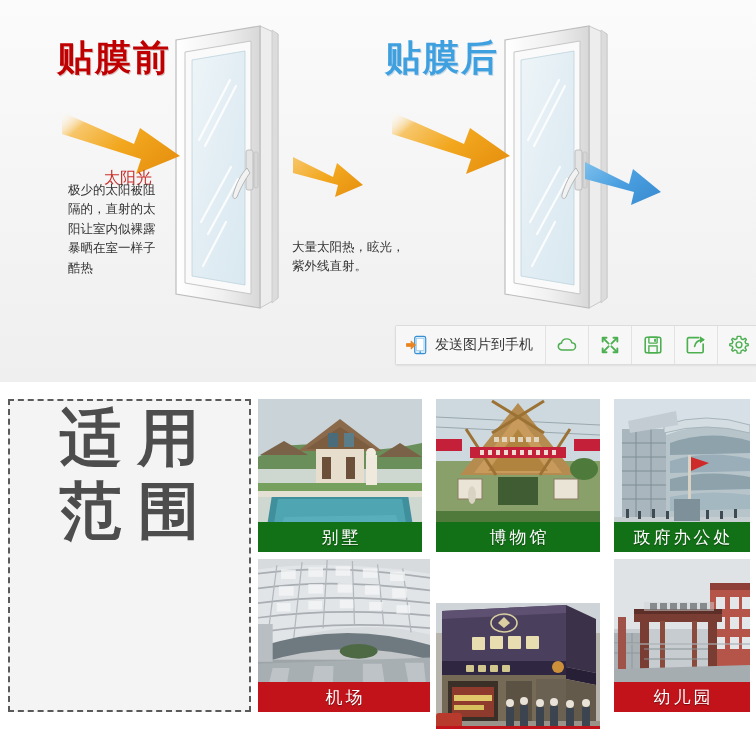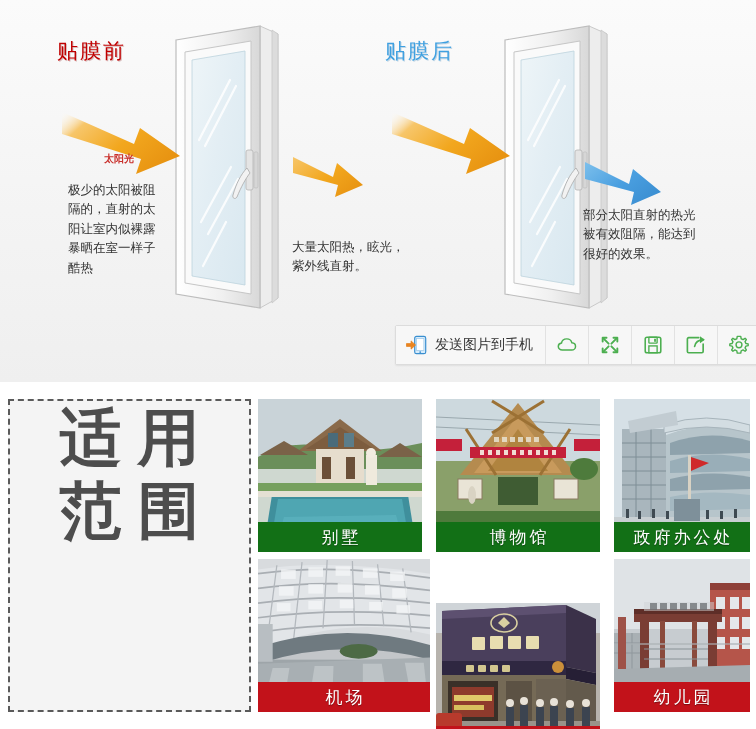--- a/index.html
+++ b/index.html
@@ -11,21 +11,21 @@
   }
   #page { position: relative; width: 756px; height: 729px; background: #fff; }
 
   
   #illus-panel {
     position: absolute; left: 0; top: 0; width: 756px; height: 382px;
     background: linear-gradient(180deg,#fbfbfb 0%, #f4f4f4 55%, #efefef 100%);
   }
 
   .panel-title {
-    position: absolute; font-size: 21px; font-weight: normal;
+    position: absolute; font-size: 36px; font-weight: bold;
     letter-spacing: 2px; line-height: 1;
   }
   #title-before { left: 57px; top: 40px; color: #c00000;
     text-shadow: 1px 1px 0 rgba(120,0,0,.25); }
   #title-after { left: 385px; top: 40px; color: #3fa0e0;
     text-shadow: 1px 1px 0 rgba(30,110,170,.25); }
 
   
   .window-unit { position: absolute; }
   #window-left { left: 168px; top: 22px; width: 118px; height: 292px; }
@@ -33,22 +33,22 @@
 
   
   .arrow-svg { position: absolute; }
   #arrow-in-left  { left: 62px;  top: 104px; }
   #arrow-out-left { left: 293px; top: 155px; }
   #arrow-in-right { left: 392px; top: 104px; }
   #arrow-out-right{ left: 585px; top: 160px; }
 
   
   .sun-label {
-    position: absolute; left: 104px; top: 152px;
-    font-size: 10px; color: #c9302c; font-weight: bold;
+    position: absolute; left: 104px; top: 168px;
+    font-size: 16px; color: #c9302c; font-weight: normal;
     font-family: "DejaVu Sans", "Liberation Sans", sans-serif;
   }
   .desc {
     position: absolute; font-size: 12.5px; color: #333; line-height: 1.55;
     font-family: "DejaVu Sans", "Liberation Sans", sans-serif;
   }
   #desc-left  { left: 68px;  top: 180px; width: 96px; }
   #desc-mid   { left: 292px; top: 205px; width: 120px; margin-top: 32px; }
   #desc-right { left: 583px; top: 205px; width: 120px; }
 
@@ -219,21 +219,20 @@
       </defs>
       <path d="M0,2 L44,24 L48,9 L76,32 L46,45 L49,32 L0,19 Z" fill="url(#gradBlue)"></path>
     </svg>
 
     <div class="sun-label">太阳光</div>
 
     <div class="desc" id="desc-left">极少的太阳被阻隔的，直射的太阳让室内似裸露暴晒在室一样子酷热</div>
 
     <div class="desc" id="desc-mid">大量太阳热，眩光，紫外线直射。</div>
 
-    <div class="desc" id="desc-right">部分太阳直射的热光被有效阻隔，能达到很好的效果。</div>
 
     <div id="toolbar">
 
       <div class="tb-btn" id="tb-send">
         <svg class="tb-icon" viewBox="0 0 24 24">
           <rect x="9.5" y="2.5" width="12" height="19" rx="2" fill="#d7ecfb" stroke="#3a8fd0" stroke-width="1.3"></rect>
           <rect x="11.5" y="5" width="8" height="13" fill="#ffffff" stroke="#9cc8e8" stroke-width="0.8"></rect>
           <circle cx="15.5" cy="19.7" r="1" fill="#3a8fd0"></circle>
           <path d="M0.5,12 L9,12 M5.5,7.5 L10.5,12 L5.5,16.5 L5.5,13.6 L0.5,13.6 L0.5,10.4 L5.5,10.4 Z" fill="#f08a24" stroke="#e07a16" stroke-width="0.7" stroke-linejoin="round"></path>
         </svg>

